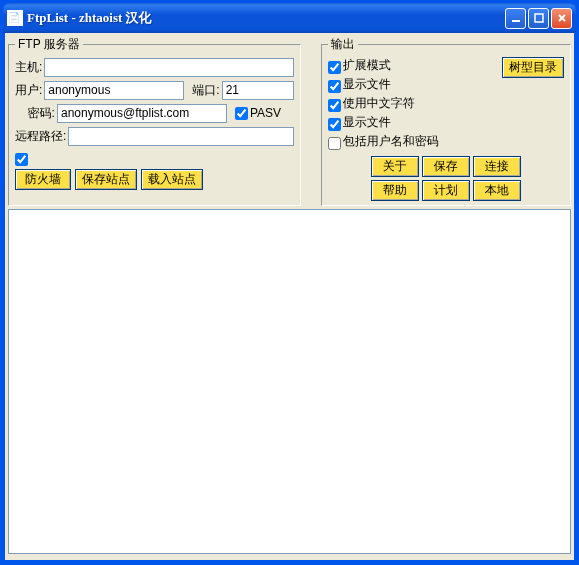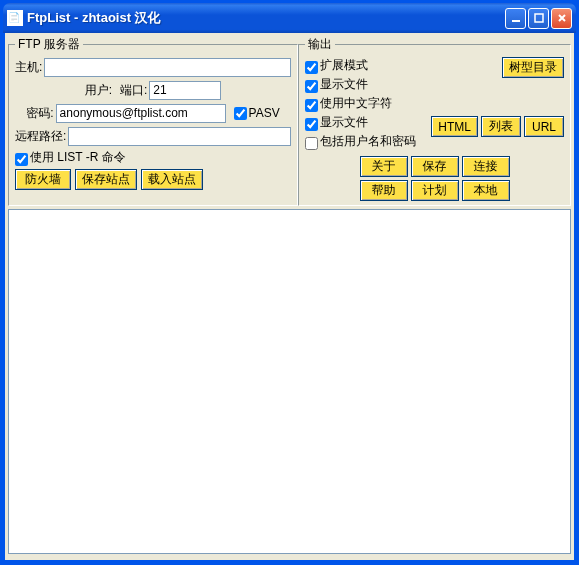--- a/index.html
+++ b/index.html
@@ -28,21 +28,21 @@
     margin-right: 4px;
     display: inline-block;
     font-size: 10px;
     text-align: center;
     line-height: 16px;
     color: #333;
   }
   .titlebar-text {
     color: #fff;
     font-weight: bold;
-    font-family: Liberation Sans, sans-serif;
+    font-family: Liberation Serif, serif;
     font-size: 13px;
     flex: 1;
     text-shadow: 1px 1px 1px rgba(0,0,0,0.3);
   }
   .win-buttons { display: flex; gap: 2px; }
   .win-btn {
     width: 21px; height: 21px;
     border: 1px solid #fff;
     border-radius: 3px;
     display: flex; align-items: center; justify-content: center;
@@ -60,21 +60,21 @@
     background: #ECE9D8;
     height: calc(565px - 30px - 6px);
     border-left: 2px solid #0055EA;
     border-right: 2px solid #0055EA;
     border-bottom: 2px solid #0055EA;
     padding: 3px;
   }
   
   .top-panel {
     display: flex;
-    gap: 0;
+    gap: 20px;
     height: 170px;
   }
   
   fieldset {
     border: 1px solid #fff;
     border-top-color: #919B9C;
     border-left-color: #919B9C;
     margin: 0;
     padding: 4px 6px 6px 6px;
     background: #ECE9D8;
@@ -171,41 +171,41 @@
     <fieldset class="left-fs">
       <legend>FTP 服务器</legend>
 
       <div class="row">
         <span class="lbl">主机:</span>
         <input type="text" style="flex: 1 1 0%;" value="">
       </div>
 
       <div class="row">
         <span class="lbl">用户:</span>
+        <input type="text" style="width: 140px;" value="anonymous">
         <span class="lbl" style="margin-left:6px">端口:</span>
         <input type="text" style="width: 72px;" value="21">
       </div>
 
       <div class="row">
         <span class="lbl">密码:</span>
         <input type="text" style="width: 170px;" value="anonymous@ftplist.com">
         <label style="margin-left:6px;display:flex;align-items:center">
           <input type="checkbox" checked="" style="">
           <span> PASV</span>
         </label>
       </div>
 
       <div class="row">
         <span class="lbl">远程路径:</span>
         <input type="text" style="flex: 1 1 0%;" value="">
       </div>
 
       <div class="chk-row">
         <input type="checkbox" checked="" style="">
-        <span> 使用 LIST -R 命令</span>
       </div>
 
       <div class="left-buttons-row">
         <button class="btn">防火墙</button>
         <button class="btn">保存站点</button>
         <button class="btn">载入站点</button>
       </div>
     </fieldset>
 
     <fieldset class="right-fs">
@@ -234,25 +234,20 @@
       <div style="display:flex;align-items:flex-start">
         <div style="flex:1">
           <div class="chk-row">
             <input type="checkbox" checked="" style="">
             <span>显示文件</span>
           </div>
           <div class="chk-row">
             <input type="checkbox" style="">
             <span>包括用户名和密码</span>
           </div>
-        </div>
-        <div class="btn-row" style="margin-top:2px">
-          <button class="btn" style="min-width:40px">HTML</button>
-          <button class="btn" style="min-width:40px">列表</button>
-          <button class="btn" style="min-width:40px">URL</button>
         </div>
       </div>
 
       <div class="right-btn-grid">
         <div class="btn-row">
           <button class="btn" style="min-width:48px">关于</button>
           <button class="btn" style="min-width:48px">保存</button>
           <button class="btn" style="min-width:48px">连接</button>
         </div>
         <div class="btn-row">

